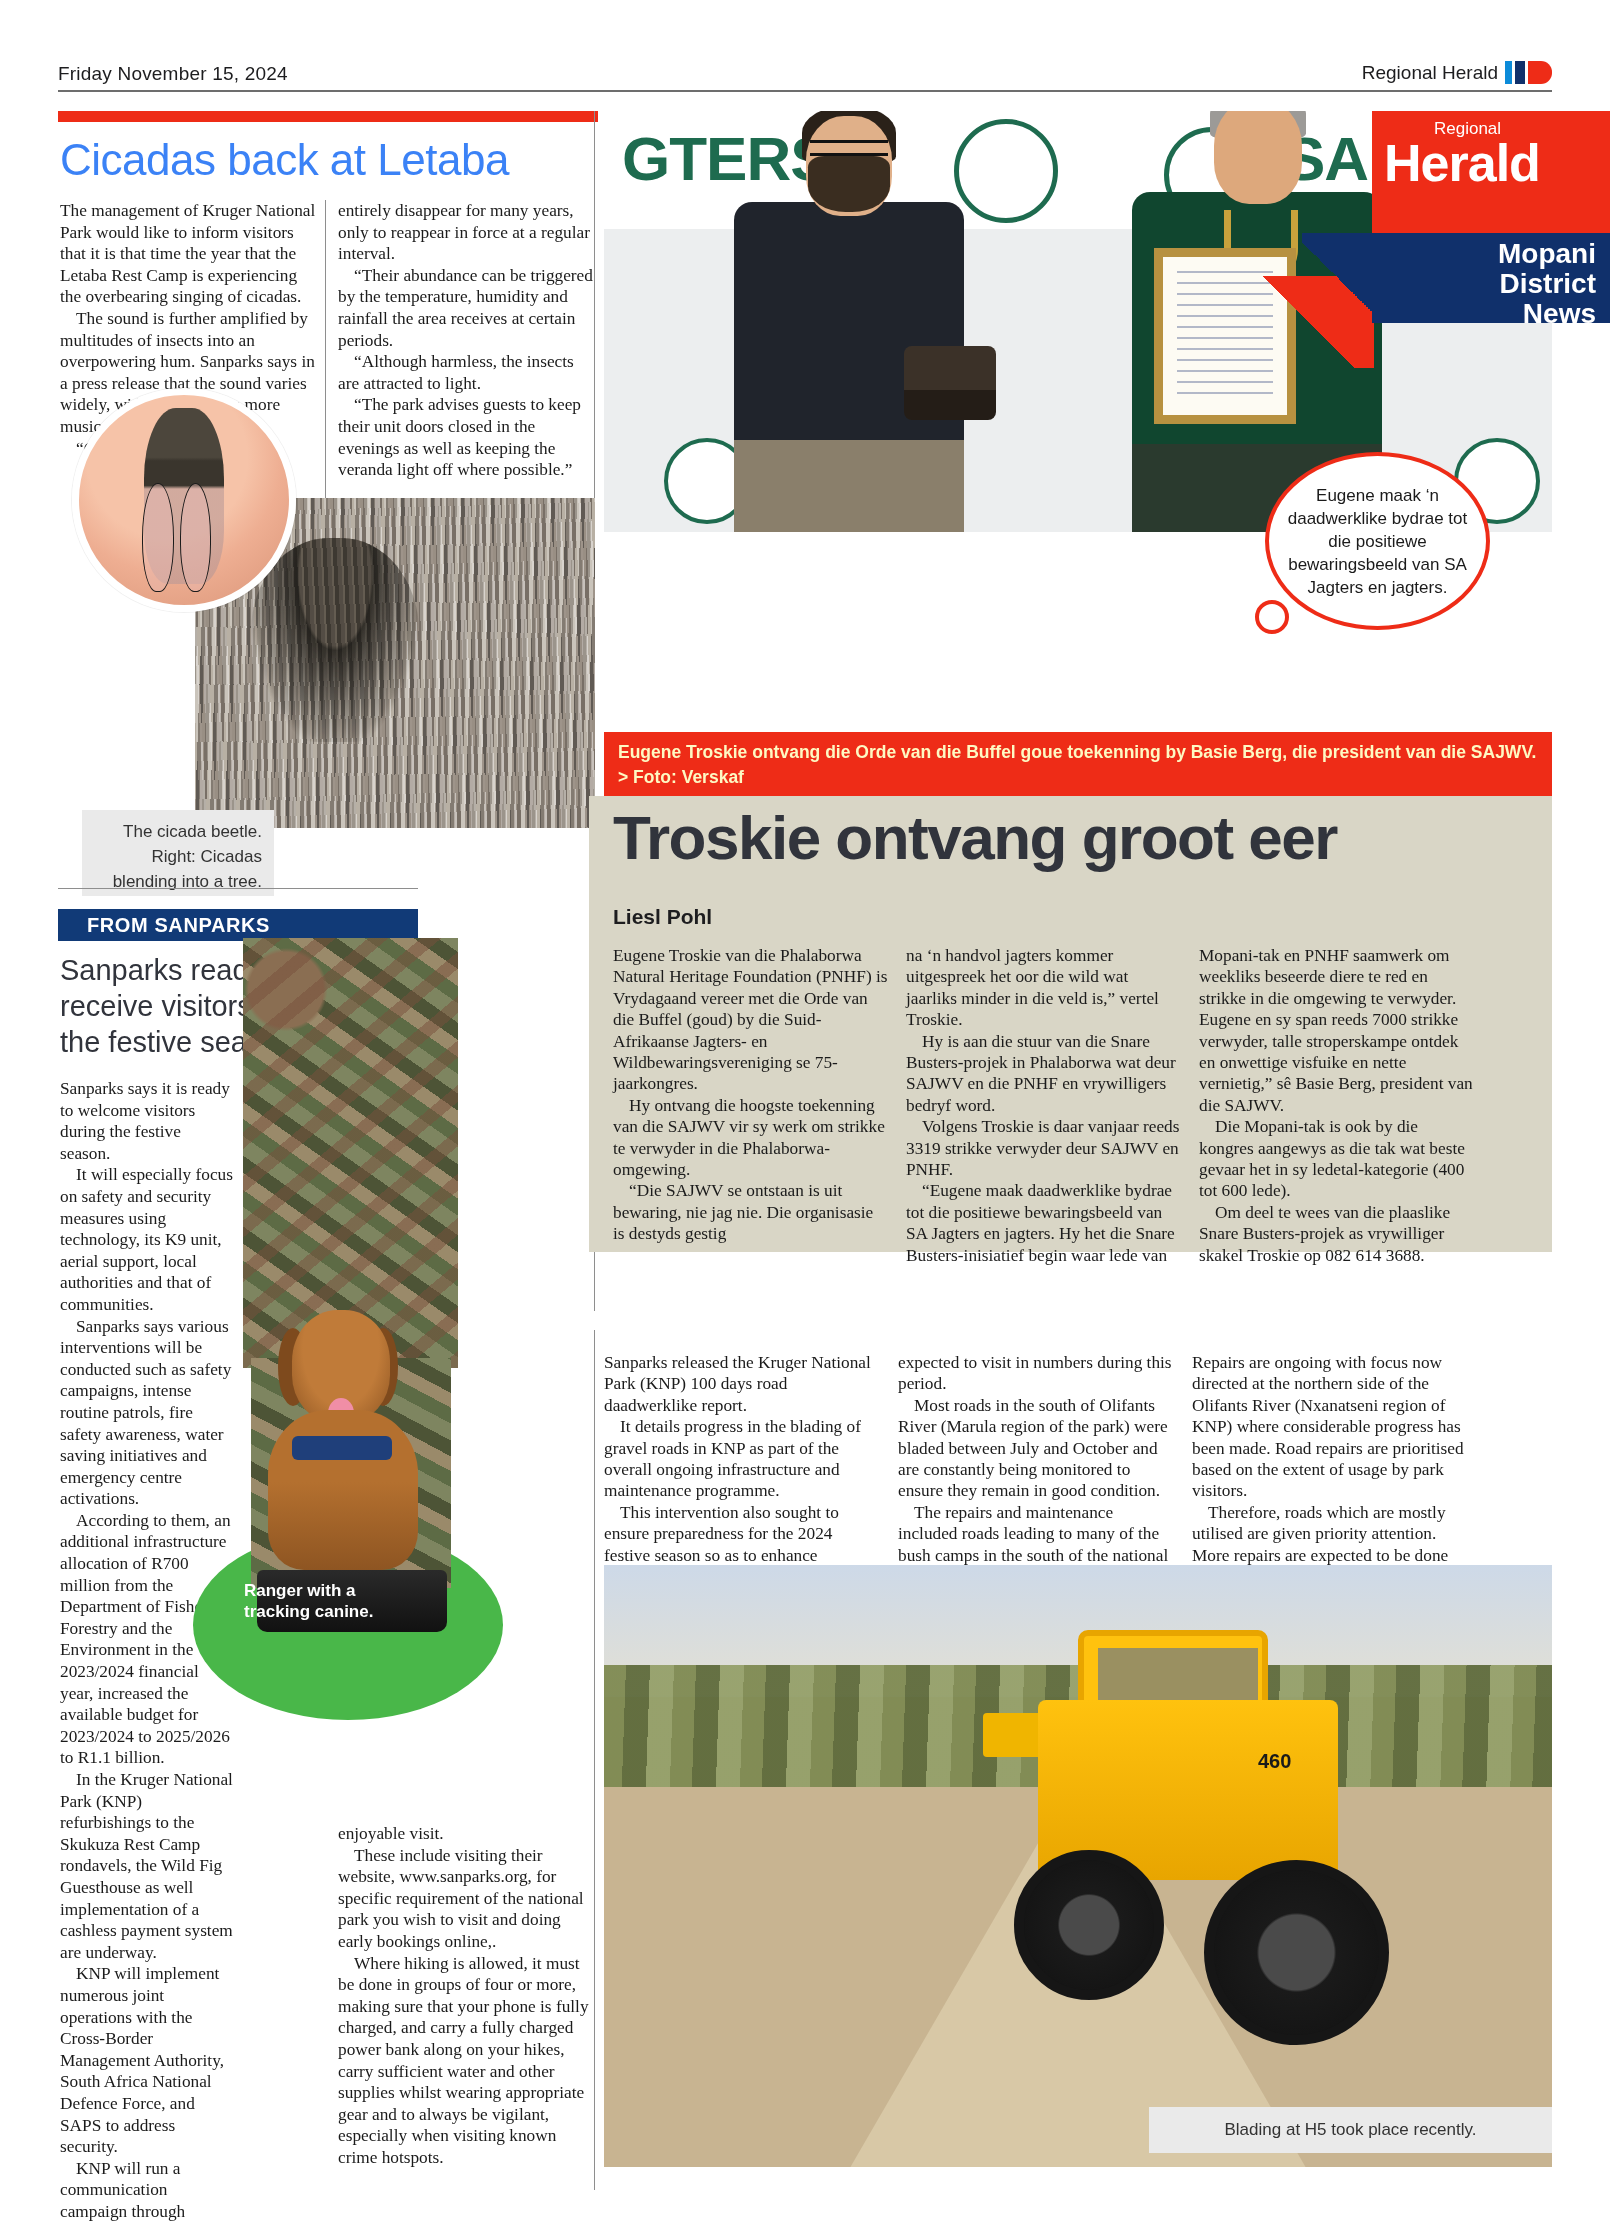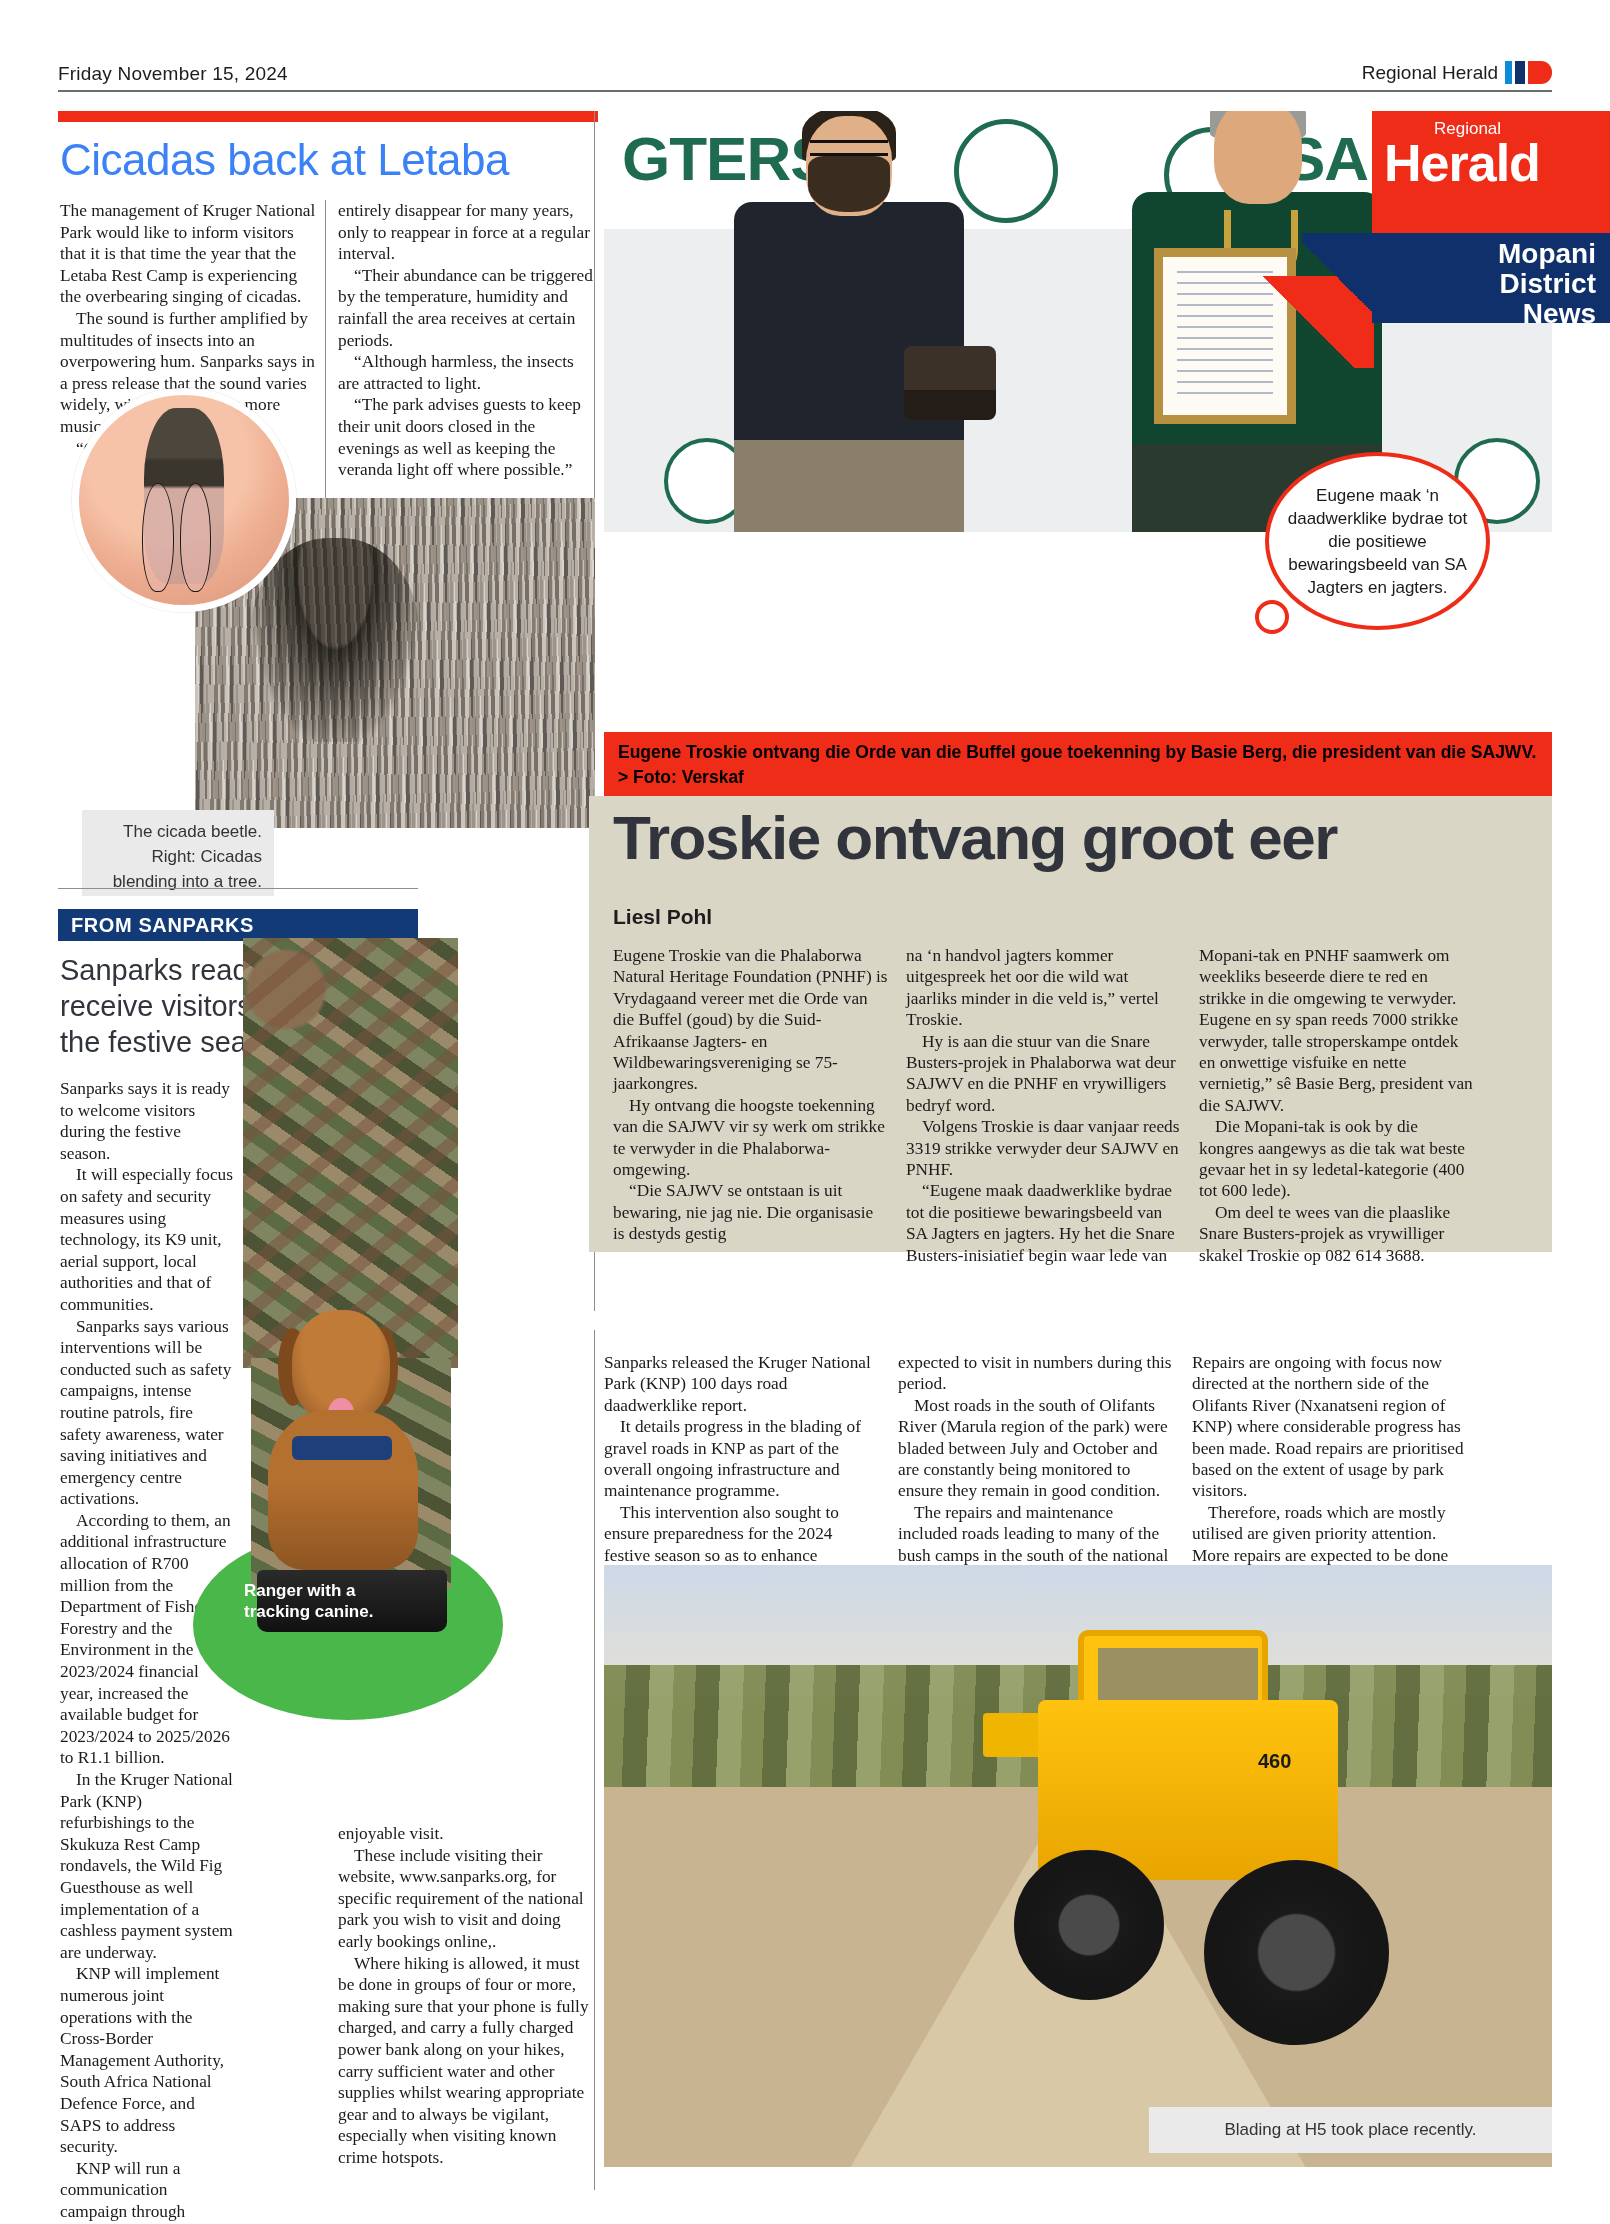--- a/index.html
+++ b/index.html
@@ -94,21 +94,21 @@
     background: #eaeaea; color: #333; font-size: 17px; line-height: 25px;
     text-align: right; padding: 9px 12px 0 8px;
     font-family: "Liberation Sans", sans-serif;
   }
 
   
   .hr-grey { position: absolute; background: #8e8e8e; height: 1px; }
   .sanparks-tag {
     position: absolute; left: 58px; top: 909px; width: 360px; height: 32px;
     background: #113a77; color: #fff; font-weight: bold; font-size: 20px;
-    letter-spacing: .6px; display: flex; align-items: center; padding-left: 13px;
+    letter-spacing: .6px; display: flex; align-items: center; padding-left: 29px;
   }
   .sanparks-head {
     position: absolute; left: 60px; top: 952px; width: 240px;
     font-size: 29px; line-height: 36px; color: #31343c; font-weight: 400;
   }
   .sp-col1 { position: absolute; left: 60px; top: 1078px; width: 175px; }
   .sp-col2 { position: absolute; left: 338px; top: 1823px; width: 258px; }
 
   
   .ranger-blob {
@@ -274,21 +274,21 @@
     font-family: "Liberation Sans", sans-serif;
   }
   .quote-tail{
     position:absolute; left:1255px; top:600px; width:34px; height:34px;
     border-radius:50%; border:4px solid #ee2c17; background:#fff;
   }
 
   
   .tp-caption {
     position: absolute; left: 604px; top: 732px; width: 948px; height: 64px;
-    background: #ee2c17; color: #000000; font-weight: bold; font-size: 17.5px;
+    background: #ee2c17; color: #fef9c3; font-weight: bold; font-size: 17.5px;
     line-height: 25px; padding: 8px 14px;
   }
 
   
   .beige {
     position: absolute; left: 589px; top: 796px; width: 963px; height: 456px;
     background: #d9d6c6;
   }
   .troskie-title {
     position: absolute; left: 613px; top: 802px; width: 930px;

